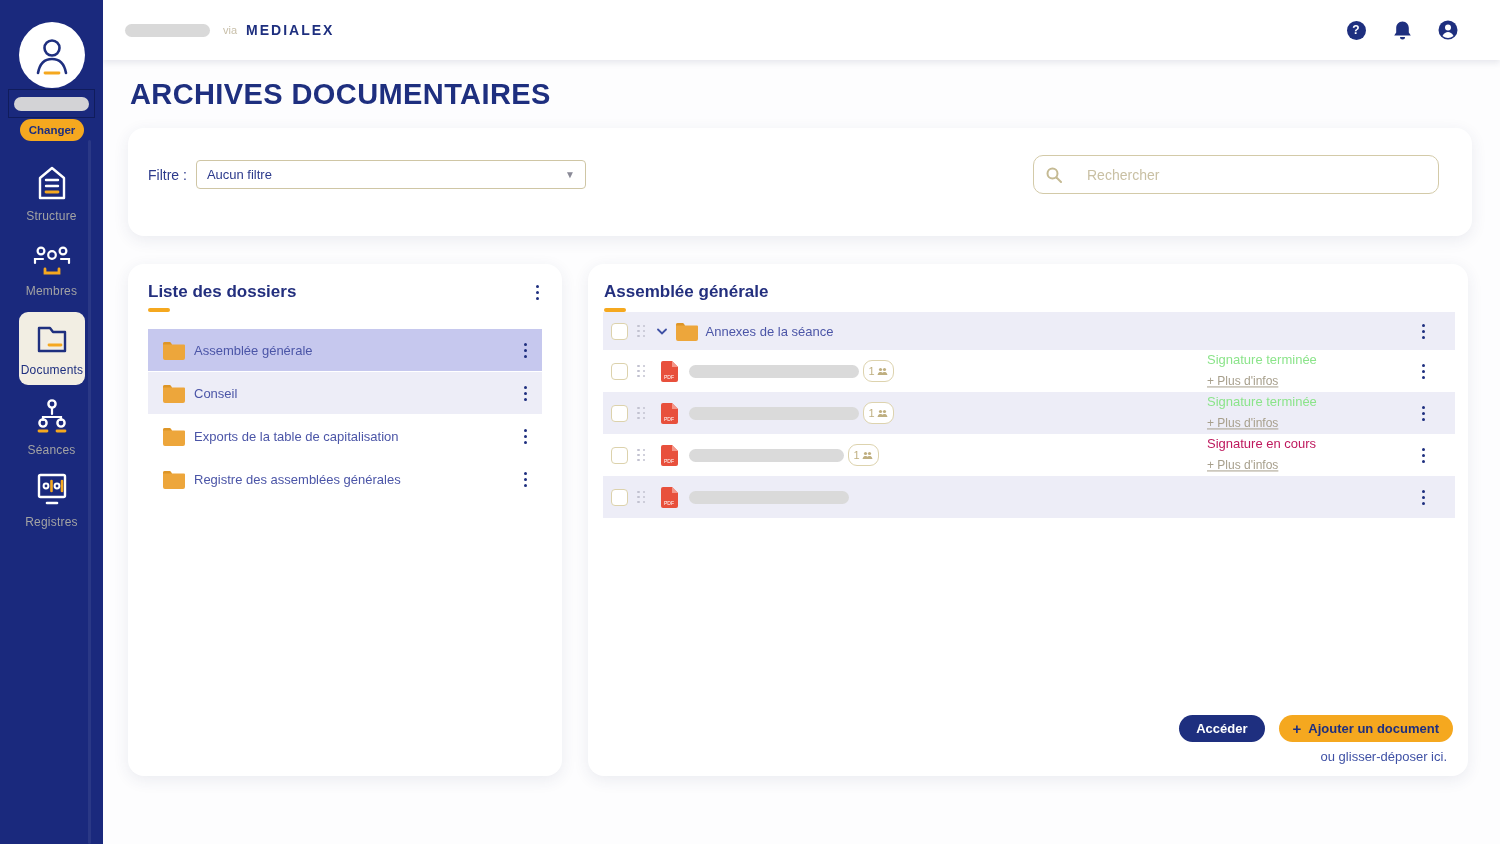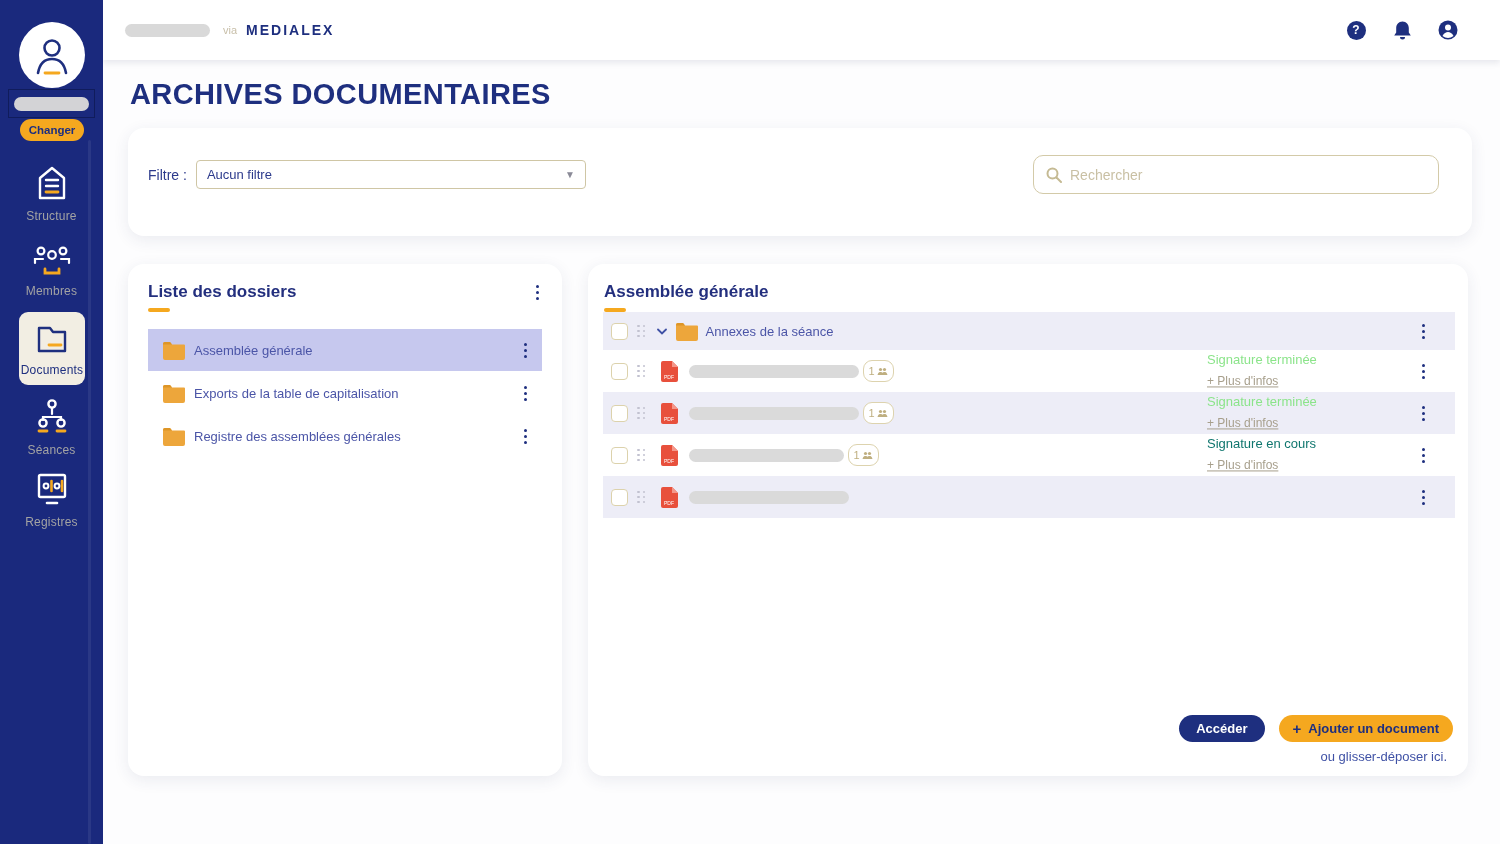--- a/index.html
+++ b/index.html
@@ -73,21 +73,21 @@
   .filter-label{ font-size:14px; color:#2c3a8c; margin-right:9px; }
   .filter-select {
     width:390px; height:29px; border:1px solid #cfc6a5; border-radius:4px;
     display:flex; align-items:center; padding:0 10px; cursor:pointer; background:#fff;
     font-size:13px; color:#2c3a8c; position:relative;
   }
   .filter-select .arrow{ position:absolute; right:10px; color:#8a8a97; font-size:10px; }
   .search-box{
     position:absolute; right:33px; top:27px; width:406px; height:39px;
     border:1px solid #d3caa8; border-radius:10px; background:#fff;
-    display:flex; align-items:center; padding:0 12px; gap:8px;
+    display:flex; align-items:center; padding:0 12px; gap:25px;
   }
   .search-box input{
     border:none; outline:none; flex:1; font-size:14px; color:#6a6a74;
     font-family:"Liberation Sans", sans-serif; background:transparent;
   }
   .search-box input::placeholder{ color:#c9c0a4; }
 
   
   .panel-title{ font-size:17px; font-weight:bold; color:#232f7e; }
   .title-accent{ width:22px; height:4px; border-radius:2px; background:#f5a81f; margin-top:6px; }
@@ -122,21 +122,21 @@
   .drag i{ width:2.5px; height:2.5px; border-radius:50%; background:#c2c2d0; display:block;}
   .chev{ margin-left:11px; cursor:pointer; display:flex; }
   .doc-label{ margin-left:8px; font-size:13px; color:#4b55a7; }
   .doc-bar{ height:13px; border-radius:7px; background:#dadada; margin-left:10px; }
   .badge{
     display:flex; align-items:center; gap:2px; border:1px solid #ddd3ae; border-radius:9px;
     padding:4px 5px; background:#fff; color:#bfaf80; font-size:11px; margin-left:4px;
   }
   .sig-block{ position:absolute; left:604px; top:50%; transform:translateY(-50%); line-height:1.35; }
   .sig-status{ font-size:13px; }
-  .st-green{ color:#8be48a; } .st-orange{ color:#0f766e;text-align:center; }
+  .st-green{ color:#8be48a; } .st-orange{ color:#be185d;text-align:center; }
   .more-link{ font-size:12px; color:#a79f8c; text-decoration:underline; cursor:pointer; display:inline-block; }
   .trow .kebab{ position:absolute; right:27px; }
   .pdf-ic{ margin-left:14px; flex:none; display:flex; }
   .fold-ic{ flex:none; display:flex; }
 
   .panel-actions{ position:absolute; right:15px; bottom:12px; text-align:right; }
   .actions-row{ display:flex; gap:14px; justify-content:flex-end; }
   .btn-access{
     background:#1e2f7f; color:#fff; border:none; border-radius:14px; height:27px;
     padding:0 17px; font-size:13px; font-weight:bold; cursor:pointer;
@@ -282,20 +282,32 @@
       </button>
   </div>
 
   <div class="folder-list">
     <div class="folder-row bg-selected">
       <svg class="fold-ic" width="23" height="19" viewBox="0 0 23 19">
         <path d="M1 3 a2 2 0 0 1 2-2 H8 l2 2.5 H22 a1 1 0 0 1 1 1 V17 a2 2 0 0 1 -2 2 H3 a2 2 0 0 1 -2 -2 Z" fill="#eda63b"></path>
         <path d="M1 3 a2 2 0 0 1 2-2 H8 l2 2.5 H1 Z" fill="#dd9527"></path>
       </svg>
       <span class="flabel">Assemblée générale</span>
+      <button class="kebab">
+          <i></i>
+          <i></i>
+          <i></i>
+        </button>
+    </div>
+    <div class="folder-row bg-light">
+      <svg class="fold-ic" width="23" height="19" viewBox="0 0 23 19">
+        <path d="M1 3 a2 2 0 0 1 2-2 H8 l2 2.5 H22 a1 1 0 0 1 1 1 V17 a2 2 0 0 1 -2 2 H3 a2 2 0 0 1 -2 -2 Z" fill="#eda63b"></path>
+        <path d="M1 3 a2 2 0 0 1 2-2 H8 l2 2.5 H1 Z" fill="#dd9527"></path>
+      </svg>
+      <span class="flabel">Conseil</span>
       <button class="kebab">
           <i></i>
           <i></i>
           <i></i>
         </button>
     </div>
     <div class="folder-row bg-white">
       <svg class="fold-ic" width="23" height="19" viewBox="0 0 23 19">
         <path d="M1 3 a2 2 0 0 1 2-2 H8 l2 2.5 H22 a1 1 0 0 1 1 1 V17 a2 2 0 0 1 -2 2 H3 a2 2 0 0 1 -2 -2 Z" fill="#eda63b"></path>
         <path d="M1 3 a2 2 0 0 1 2-2 H8 l2 2.5 H1 Z" fill="#dd9527"></path>

